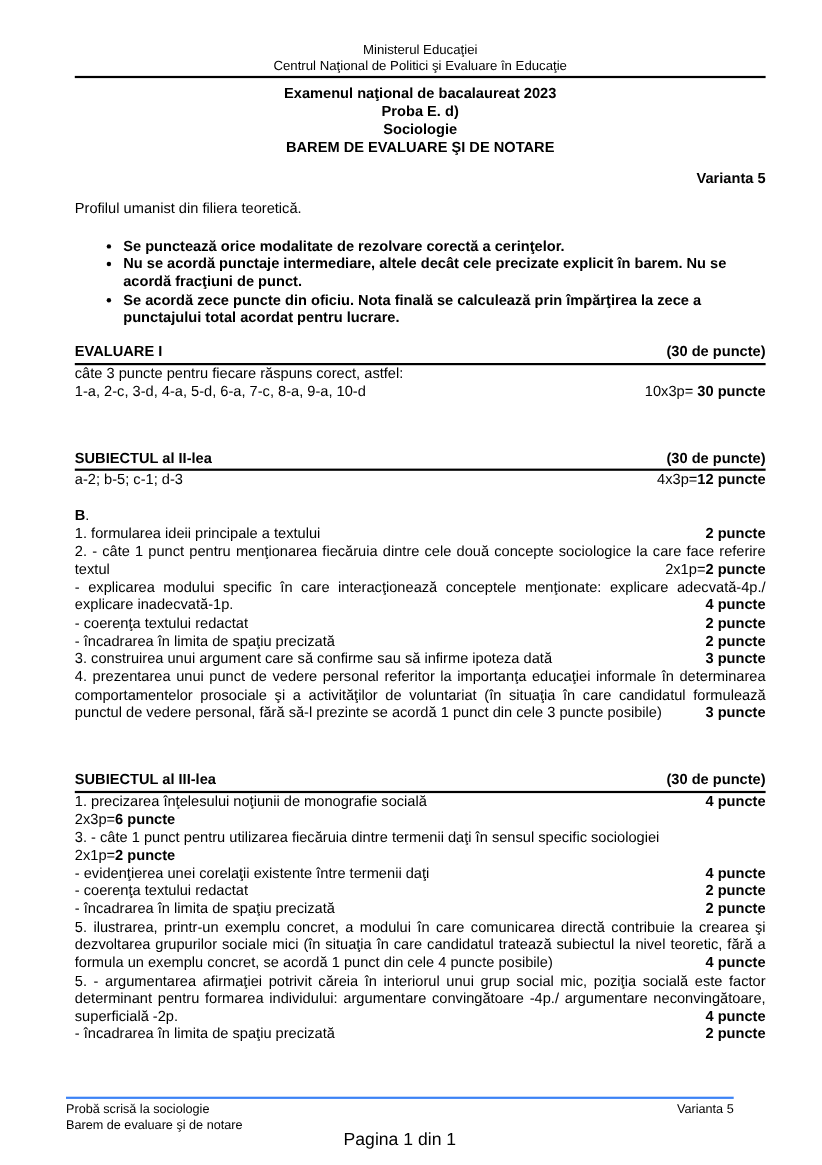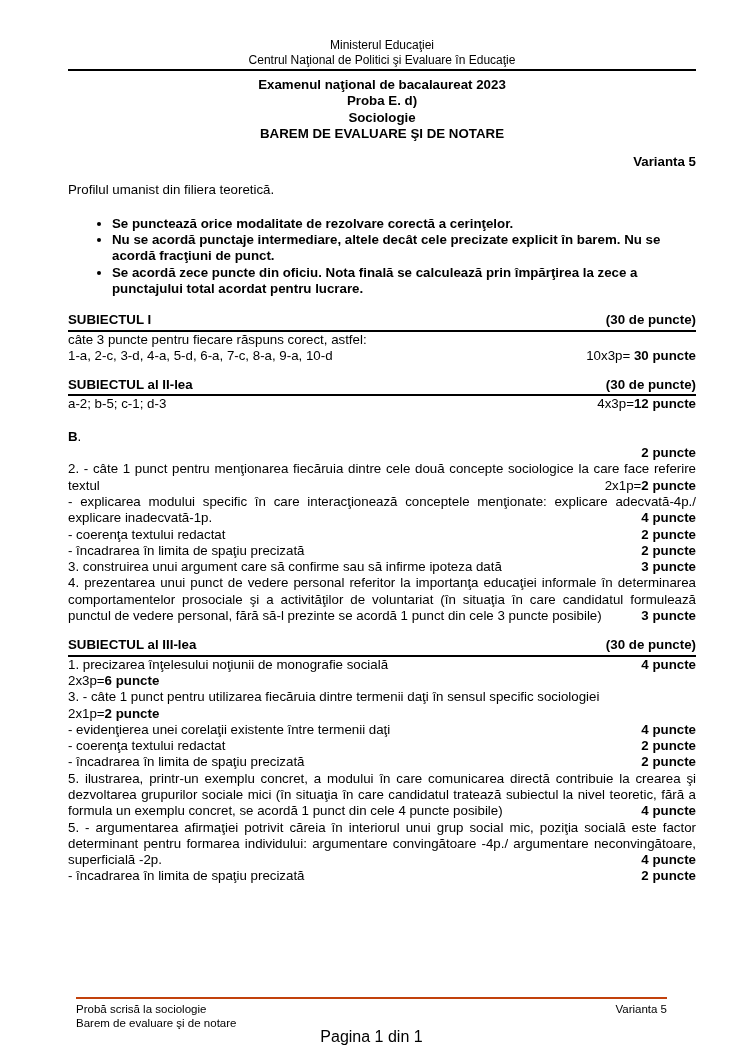--- a/index.html
+++ b/index.html
@@ -42,45 +42,45 @@
   .profile-line { margin-top: 12px; }
   
   .bullets {
     margin-top: 17px;
     padding-left: 44px;
     font-weight: bold;
     list-style: disc outside;
   }
   .bullets li { line-height: 16.3px; }
   
-  .section { margin-top: 13px; }
+  .section { margin-top: 45px; }
   .section.first { margin-top: 15px; }
   .sec-head {
     display: flex;
     justify-content: space-between;
     font-weight: bold;
     border-bottom: 2px solid #000;
     padding-bottom: 1px;
   }
   .row { line-height: 16.3px; }
   .row::after { content: ""; display: block; clear: both; }
   .row.just { text-align: justify; }
   .row.mt { margin-top: 16px; }
   .score { float: right; white-space: nowrap; }
   .score .sb, .score-line .sb { font-weight: bold; }
   .score-line { }
   .seg-b { font-weight: bold; }
   .seg-i { }
   
   .doc-footer {
     position: absolute;
-    left: 76px;
+    left: 60px;
     right: 67px;
     top: 997px;
-    border-top: 2px solid #c2410c;
+    border-top: 2px solid #3b82f6;
     padding-top: 3px;
     font-size: 11.5px;
     line-height: 14px;
   }
   .footer-row { display: flex; justify-content: space-between; }
   .page-number { text-align: center; margin-top: 0; font-size: 16px; }
 </style>
 </head>
 <body>
 
@@ -103,21 +103,21 @@
   <div class="profile-line">Profilul umanist din filiera teoretică.</div>
 
   <ul class="bullets">
     <li>Se punctează orice modalitate de rezolvare corectă a cerinţelor.</li>
     <li>Nu se acordă punctaje intermediare, altele decât cele precizate explicit în barem. Nu se acordă fracţiuni de punct.</li>
     <li>Se acordă zece puncte din oficiu. Nota finală se calculează prin împărţirea la zece a punctajului total acordat pentru lucrare.</li>
   </ul>
 
   <div class="section first">
     <div class="sec-head">
-      <span>SUBIECTUL I</span>
+      <span>EVALUARE I</span>
       <span>(30 de puncte)</span>
     </div>
     <div class="row">
       <span>câte 3 puncte pentru fiecare răspuns corect, astfel:</span>
     </div>
     <div class="row">
       <span class="score"><span class="sp">10x3p= </span><span class="sb">30 puncte</span></span>
       <span>1-a, 2-c, 3-d, 4-a, 5-d, 6-a, 7-c, 8-a, 9-a, 10-d</span>
     </div>
   </div>
@@ -129,20 +129,21 @@
     </div>
     <div class="row">
       <span class="score"><span class="sp">4x3p=</span><span class="sb">12 puncte</span></span>
       <span>a-2; b-5; c-1; d-3</span>
     </div>
     <div class="row mt">
       <span class="seg-b">B</span><span>.</span>
     </div>
     <div class="row">
       <span class="score"><span class="sb">2 puncte</span></span>
+      <span>1. formularea ideii principale a textului</span>
     </div>
     <div class="row just">
       <span>2. - câte 1 punct pentru menţionarea fiecăruia dintre cele două concepte sociologice la care face referire textul</span>
       <span class="score"><span class="sp">2x1p=</span><span class="sb">2 puncte</span></span>
     </div>
     <div class="row just">
       <span>- explicarea modului specific în care interacţionează conceptele menţionate: explicare adecvată-4p./ explicare inadecvată-1p.</span>
       <span class="score"><span class="sb">4 puncte</span></span>
     </div>
     <div class="row">

